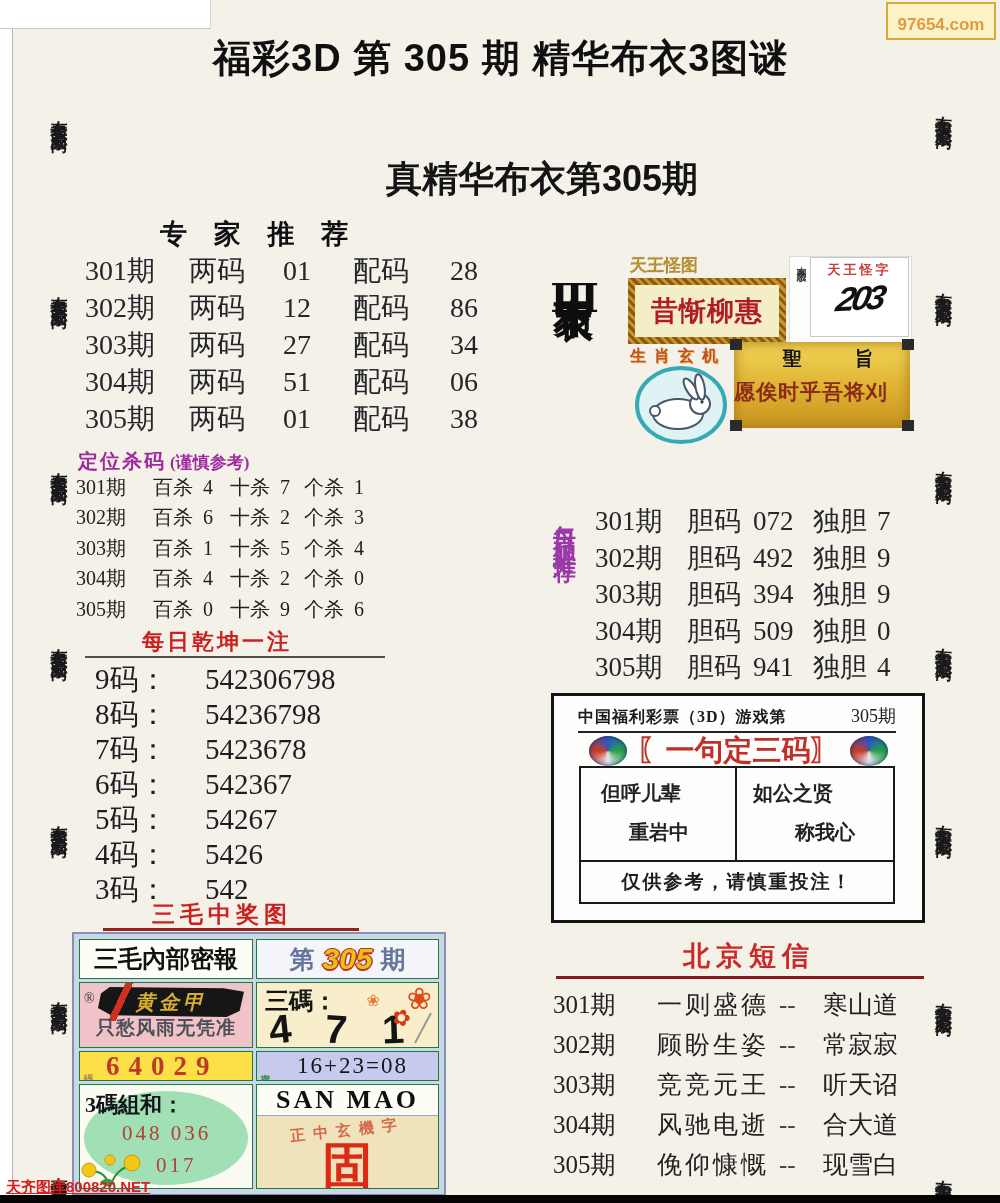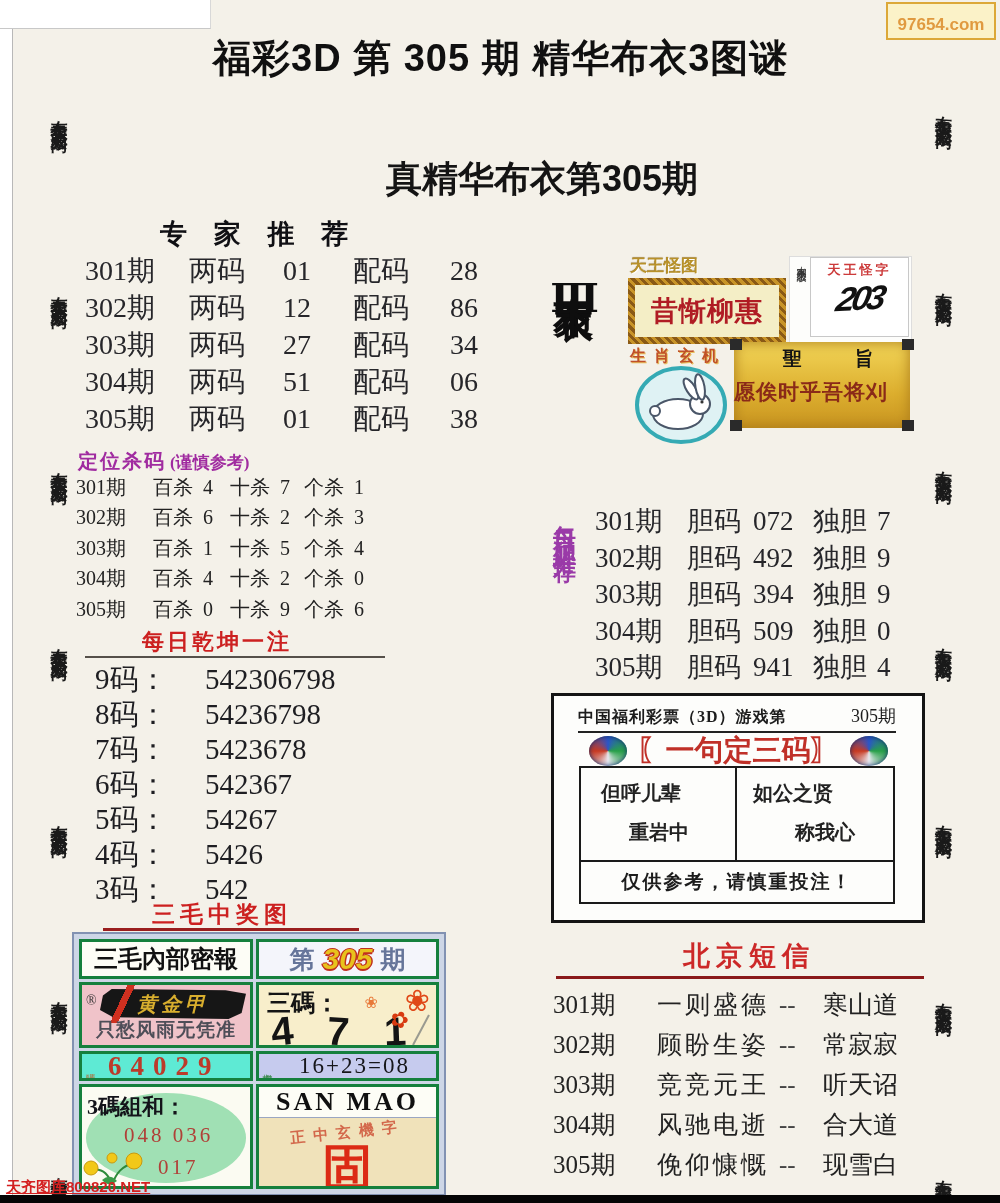--- a/index.html
+++ b/index.html
@@ -26,21 +26,21 @@
   .ddrow{display:flex;align-items:baseline;height:36.5px;font-size:27px;color:#26262a;}
   .ddrow .s0{width:92px}.ddrow .s1{width:66px}.ddrow .s2{width:60px}.ddrow .s3{width:64px}
   
   .bjrow{display:flex;align-items:baseline;height:40px;font-size:25px;color:#222;}
   .bjrow .s0{width:104px}.bjrow .s1{width:122px;letter-spacing:3px}.bjrow .s2{width:44px;color:#444}
   
   #sm-frame{left:72px;top:932px;width:374px;height:264px;background:#cdd6e6;
             border:2px solid #8292b2;padding:5px;box-sizing:border-box;}
   #sm-grid{display:grid;grid-template-columns:174px 1fr;grid-template-rows:40px 66px 30px 1fr;
            gap:3px;height:100%;}
-  .smcell{border:3px solid #15803d;position:relative;overflow:hidden;box-sizing:border-box;}
+  .smcell{border:1px solid #15803d;position:relative;overflow:hidden;box-sizing:border-box;}
   .stacklabel{writing-mode:vertical-rl;text-orientation:upright;font-size:10px;line-height:11px;}
   .digit{font-family:"Liberation Sans","DejaVu Sans",sans-serif;font-weight:bold;font-size:40px;color:#141414;}
   
   #sbox{left:551px;top:693px;width:374px;height:230px;border:3px solid #141414;background:#fdfdfb;box-sizing:border-box;}
   .qcell{font-size:20px;font-weight:bold;color:#222;}
 </style>
 </head>
 <body>
 
 <div id="page">
@@ -233,21 +233,21 @@
           <span class="digit" style="transform:rotate(-6deg);">4</span>
           <span class="digit" style="transform:rotate(4deg);">7</span>
           <span class="digit" style="transform:rotate(-2deg);">1</span>
         </div>
         <span class="abs" style="right:6px;top:-2px;font-size:30px;color:#e04818;">❀</span>
         <span class="abs" style="right:28px;top:22px;font-size:22px;color:#d83a10;transform:rotate(20deg);">✿</span>
         <span class="abs" style="right:58px;top:8px;font-size:16px;color:#e87838;">❀</span>
         <div class="abs" style="right:14px;top:28px;width:2px;height:34px;background:#9a9a90;transform:rotate(28deg);"></div>
       </div>
 
-      <div class="smcell" style="background:#5eead4;display:flex;align-items:center;">
+      <div class="smcell" style="background:#fde047;display:flex;align-items:center;">
         <span class="stacklabel" style="color:#a08858;margin-left:3px;">號碼</span>
         <span style="font-size:27px;font-weight:bold;color:#bc3a2a;letter-spacing:9px;margin-left:12px;">64029</span>
       </div>
 
       <div class="smcell" style="background:#c6cbee;display:flex;align-items:center;">
         <span class="stacklabel" style="color:#3a8a4a;margin-left:3px;">玄機</span>
         <span style="font-size:23px;color:#16161a;letter-spacing:2px;margin-left:26px;">16+23=08</span>
       </div>
 
       <div class="smcell" style="background:#fbfbf2;">

